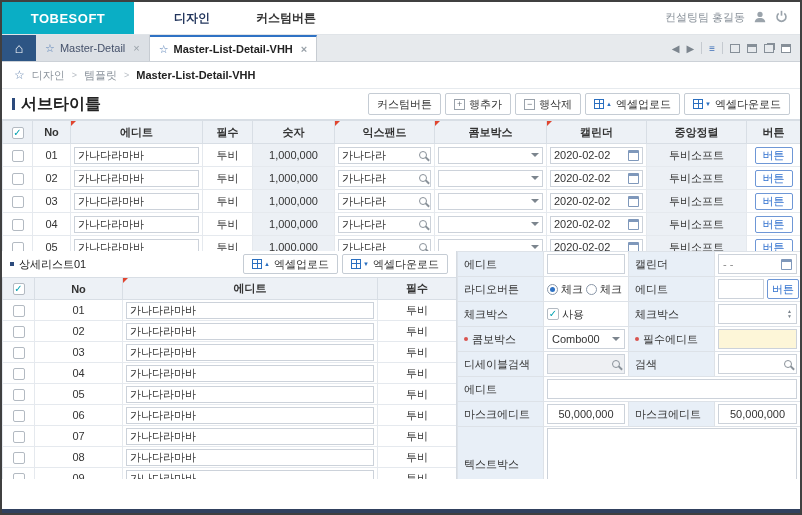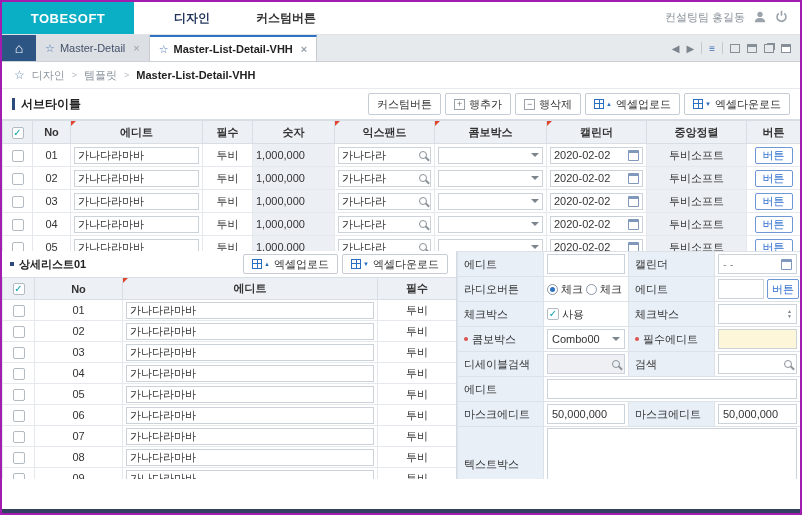--- a/index.html
+++ b/index.html
@@ -1,18 +1,18 @@
 <!DOCTYPE html>
 <html><head>
 <meta charset="utf-8">
 <style>
   *{margin:0;padding:0;box-sizing:border-box}
   html,body{background:#b8bcc2}
   body{font-family:"Liberation Sans","DejaVu Sans",sans-serif;font-size:11px;color:#333}
-  .screen{width:802px;height:515px;border:2px solid #a21caf;background:#fff;position:relative;overflow:hidden}
+  .screen{width:802px;height:515px;border:2px solid #404040;background:#fff;position:relative;overflow:hidden}
 
   
   .topbar{height:33px;display:flex;align-items:center;background:#fff;border-bottom:1px solid #e0e4e8}
   .logo{width:132px;height:100%;background:#0aaec5;color:#fff;font-weight:bold;font-size:13px;display:flex;align-items:center;justify-content:center;letter-spacing:.5px}
   .menus{display:flex;gap:46px;margin-left:40px;height:100%;align-items:center}
   .menu{font-size:12px;font-weight:bold;color:#22355c;cursor:pointer}
   .menu.m2{color:#333}
   .userarea{margin-left:auto;display:flex;align-items:flex-start;gap:8px;margin-right:12px;color:#8a929a}
 
   
@@ -51,51 +51,51 @@
   
   .mag{width:8px;height:8px;border:1.5px solid #8a929a;border-radius:50%;display:inline-block;position:relative;flex:none}
   .mag::after{content:"";position:absolute;width:5px;height:1.5px;background:#8a929a;right:-4px;bottom:-1px;transform:rotate(45deg)}
   .mag.wh{border-color:#fff}.mag.wh::after{background:#fff}
   .calic{width:11px;height:11px;border:1px solid #7f98bb;border-top:3px solid #7f98bb;border-radius:1px;display:inline-block;flex:none;background:#fff}
   .chev{width:0;height:0;border-left:4px solid transparent;border-right:4px solid transparent;border-top:4px solid #7c858e;flex:none}
 
   
   .sechead{height:30px;display:flex;align-items:center;padding:0 10px;gap:6px;background:#fff}
   .vbar{width:3px;height:12px;background:#2c4a7c;flex:none}
-  .sectitle{font-weight:bold;font-size:12px;color:#222}
+  .sectitle{font-weight:bold;font-size:16px;color:#222}
   .toolbtns{margin-left:auto;display:flex;gap:4px}
   .tbtn{height:22px;border:1px solid #c5ccd4;background:#fff;border-radius:2px;font:inherit;font-size:11px;color:#333;padding:0 8px;display:flex;align-items:center;gap:4px;cursor:pointer}
   .pmico{width:11px;height:11px;border:1px solid #9aa2ab;font-size:9px;line-height:9px;text-align:center;color:#6b737c;display:inline-block;flex:none}
   .xls{width:10px;height:10px;border:1px solid #2a6fc0;position:relative;display:inline-block;flex:none}
   .xls::before{content:"";position:absolute;left:0;right:0;top:3px;height:1px;background:#2a6fc0}
   .xls::after{content:"";position:absolute;top:0;bottom:0;left:4px;width:1px;background:#2a6fc0}
   .xarr{color:#2a6fc0;font-size:6px;margin-left:-2px}
 
   
   .gridwrap{height:132px;overflow:hidden;border-top:1px solid #d8dee5}
   table.grid{width:798px;border-collapse:collapse;table-layout:fixed}
   .grid th{background:#edf1f6;border:1px solid #d8dee5;height:23px;font-size:11px;color:#333;font-weight:bold;position:relative;text-align:center;overflow:hidden}
   .grid td{border:1px solid #e5e9ee;height:23px;padding:0 3px;background:#fff;overflow:hidden;white-space:nowrap}
   td.ro{background:#ecf0f5}
-  .rt{text-align:left}.ctr{text-align:center}
+  .rt{text-align:center}.ctr{text-align:center}
   th.req::before{content:"";position:absolute;top:0;left:0;border-top:5px solid #e0452f;border-right:5px solid transparent}
   .cb{width:12px;height:12px;border:1px solid #b3bac2;background:#fff;display:inline-block;border-radius:2px;vertical-align:middle;cursor:pointer}
   .cb .ck{display:block;color:#00a1b0;font-size:10px;line-height:10px;text-align:center;font-weight:bold}
   .gin{width:100%;height:17px;border:1px solid #ccd2da;font:inherit;padding:0 3px;color:#333;background:#fff}
   .gbox{height:17px;border:1px solid #ccd2da;background:#fff;display:flex;align-items:center;padding:0 3px;gap:2px}
   .gbox .tx{flex:1;overflow:hidden;white-space:nowrap}
   .cellbtn{height:17px;min-width:38px;border:1px solid #6e97d6;color:#2e6fce;background:#fff;border-radius:2px;font:inherit;font-size:11px;cursor:pointer}
 
   
   .bottom{display:flex;height:228px;background:#fff}
   .bleft{width:455px;border-right:1px solid #d5dbe2;overflow:hidden}
   .bright{width:343px;overflow:hidden}
   .sechead2{height:26px;display:flex;align-items:center;gap:5px;padding:0 8px}
   .sqdot{width:4px;height:4px;background:#2c4a7c;flex:none}
-  .sectitle2{font-weight:bold;color:#222}
+  .sectitle2{font-weight:normal;color:#222}
   table.dlist{width:454px;border-collapse:collapse;table-layout:fixed}
   .dlist th{background:#edf1f6;border:1px solid #d8dee5;height:22px;font-weight:bold;color:#333;position:relative;text-align:center}
   .dlist td{border:1px solid #e5e9ee;height:21px;padding:0 3px;background:#fff;overflow:hidden}
 
   
   table.form{width:343px;border-collapse:collapse;table-layout:fixed}
   .form td{border:1px solid #dde2e8;height:25px;padding:1px 3px;vertical-align:middle;overflow:hidden}
   td.flabel{background:#e8eff7;color:#333;padding:0 6px}
   .lwrap{display:flex;align-items:center;gap:4px}
   .fin{width:100%;height:20px;border:1px solid #ccd2da;font:inherit;padding:0 4px;color:#333;background:#fff}

